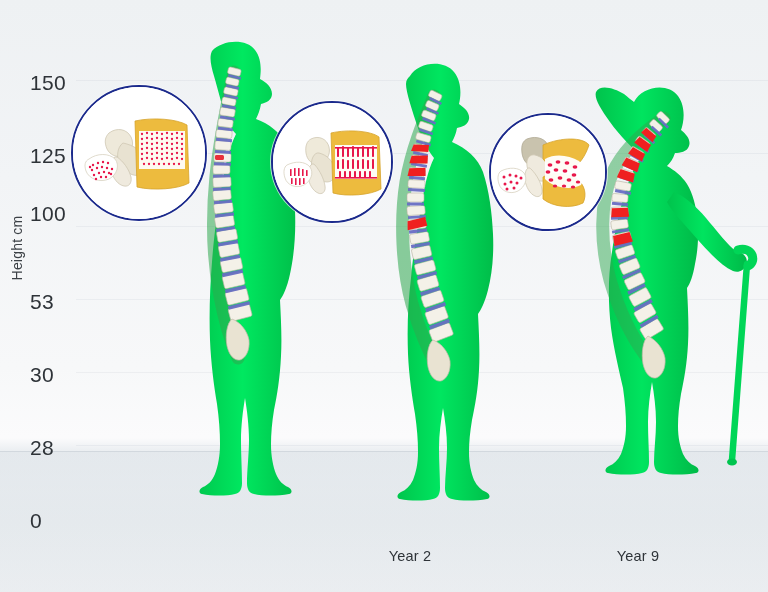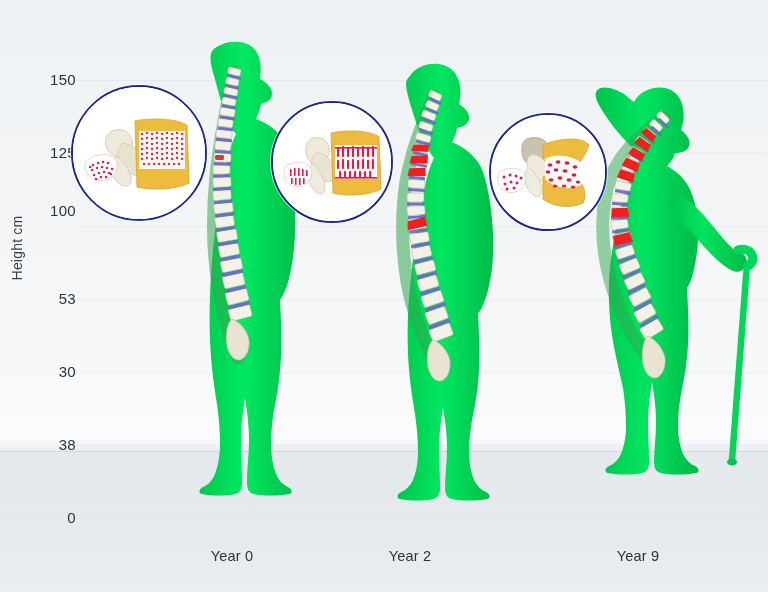--- a/index.html
+++ b/index.html
@@ -11,22 +11,22 @@
   #stage{position:relative;width:768px;height:592px;
     background:linear-gradient(180deg,#eef1f3 0%,#f2f4f6 30%,#f7f8f9 62%,#fbfbfc 74%,#eceff2 76%,#e7ebee 88%,#eaedf0 100%);}
 
   
   .ylabel{
     position:absolute;left:-33px;top:240px;width:100px;
     transform:rotate(-90deg);transform-origin:50% 50%;
     font-size:14px;color:#3c4146;letter-spacing:.2px;text-align:center;
   }
   .ytick{
-    position:absolute;right:0;width:46px;text-align:right;
-    font-size:15px;color:#2e3338;letter-spacing:.3px;
+    position:absolute;right:0;width:46px;text-align:left;
+    font-size:21px;color:#2e3338;letter-spacing:.3px;
   }
   .ytickwrap{position:absolute;left:0;top:0;width:76px;height:592px;}
   .gridline{position:absolute;left:76px;right:0;height:1px;background:rgba(160,172,182,.13);}
   .floorline{position:absolute;left:0;right:0;top:451px;height:1px;background:rgba(150,163,175,.30);}
   .floorband{position:absolute;left:0;right:0;top:452px;height:140px;
     background:linear-gradient(180deg,rgba(222,228,233,.55),rgba(235,239,242,.25));}
 
   .xlabels{position:absolute;left:0;top:548px;width:768px;height:24px;}
   .xlabel{position:absolute;font-size:14.5px;color:#2e3338;text-align:center;width:120px;letter-spacing:.2px;}
 
@@ -53,21 +53,21 @@
   <div class="floorline"></div>
   <div class="floorband"></div>
 
   <div class="ytickwrap">
     <div class="ylabel">Height cm</div>
     <div class="ytick" style="top:71px">150</div>
     <div class="ytick" style="top:144px">125</div>
     <div class="ytick" style="top:202px">100</div>
     <div class="ytick" style="top:290px">53</div>
     <div class="ytick" style="top:363px">30</div>
-    <div class="ytick" style="top:436px">38</div>
+    <div class="ytick" style="top:436px">28</div>
     <div class="ytick" style="top:509px">0</div>
   </div>
 
   <div class="figure" style="left:150px;bottom:74px;">
     <svg class="figsvg" width="190" height="480" viewBox="0 0 190 480">
       <defs>
         <linearGradient id="g1" x1="0" y1="0" x2="1" y2="0">
           <stop offset="0" stop-color="#00c94f"></stop>
             <stop offset=".45" stop-color="#00e860"></stop>
           <stop offset="1" stop-color="#00c04a"></stop>
@@ -513,18 +513,17 @@
         <ellipse cx="78" cy="65" rx="2.4" ry="1.7"></ellipse>
           <ellipse cx="87" cy="67" rx="2.2" ry="1.6"></ellipse>
         <ellipse cx="64" cy="71" rx="2.2" ry="1.6"></ellipse>
           <ellipse cx="73" cy="71" rx="2.2" ry="1.6"></ellipse>
         <ellipse cx="82" cy="72" rx="2.2" ry="1.6"></ellipse>
       </g>
     </svg>
   </div>
 
   <div class="xlabels">
-    <div class="xlabel" style="left:172px">Year 0</div>
     <div class="xlabel" style="left:350px">Year 2</div>
     <div class="xlabel" style="left:578px">Year 9</div>
   </div>
 
 </div>
 
 </body></html>

